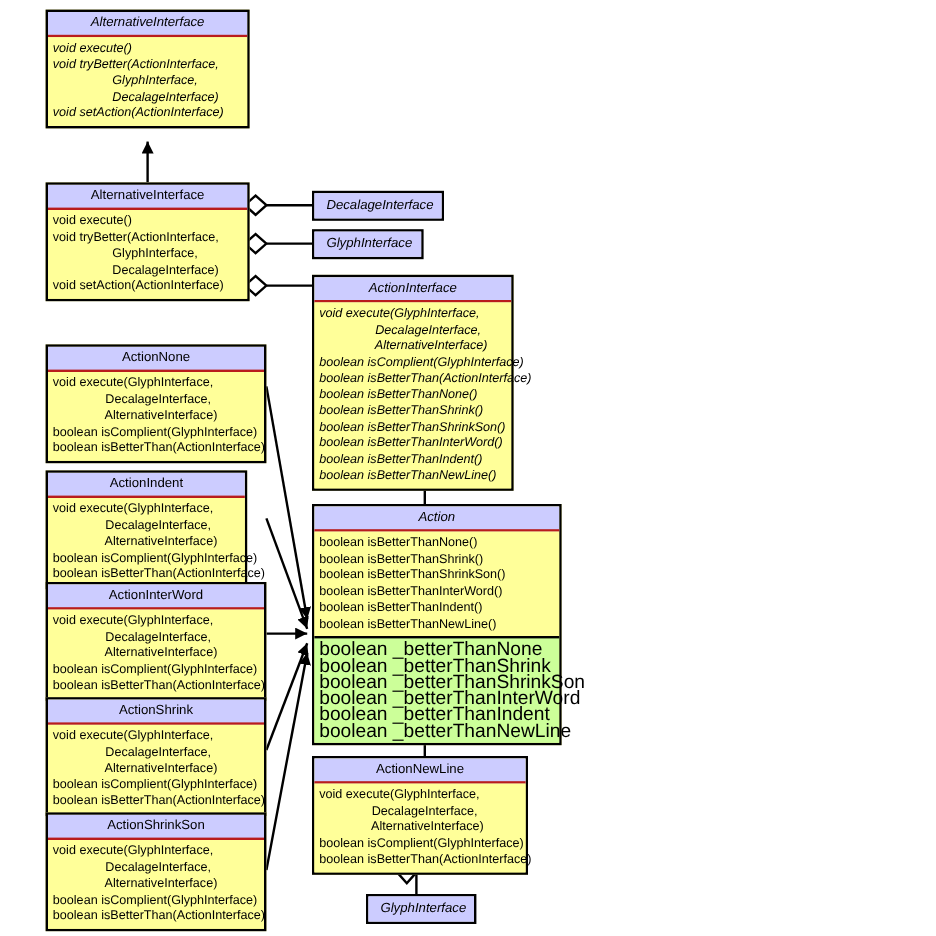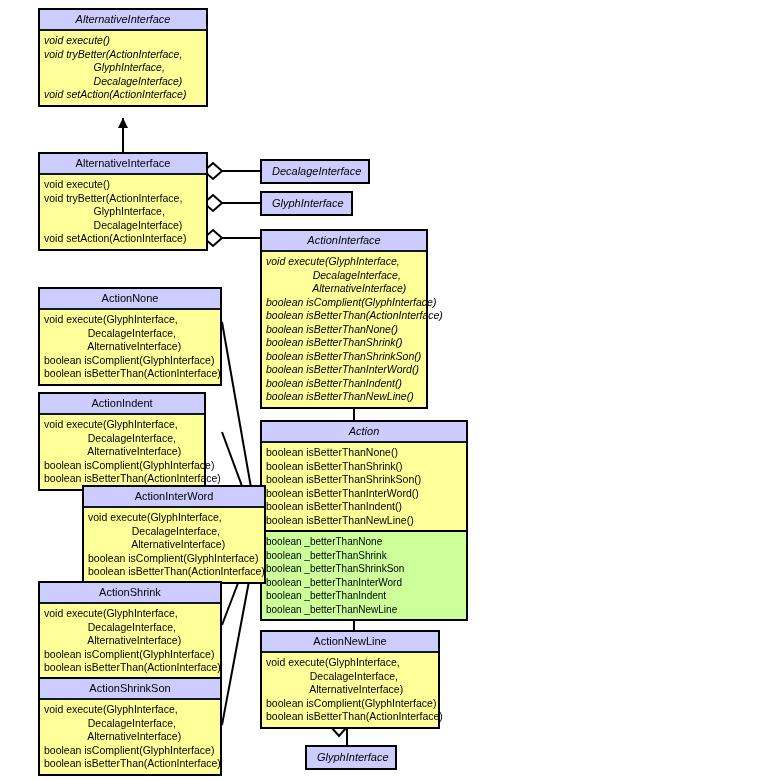--- a/index.html
+++ b/index.html
@@ -3,29 +3,29 @@
 <meta charset="utf-8">
 <style>
   html,body{margin:0;padding:0;background:#ffffff;}
   body{width:780px;height:780px;position:relative;overflow:hidden;
        font-family:"Liberation Sans","DejaVu Sans",sans-serif;}
   #canvas{position:absolute;left:0;top:0;width:780px;height:780px;}
   svg.edges{position:absolute;left:0;top:0;width:780px;height:780px;pointer-events:none;}
 
   .umlbox{position:absolute;border:2px solid #000000;box-sizing:border-box;
           background:#ffff99;}
-  .uml-header{background:#ccccff;border-bottom:2px solid #0f172a;
+  .uml-header{background:#ccccff;border-bottom:2px solid #b91c1c;
               text-align:center;font-size:11px;color:#000000;
               padding:3px 2px 3px 2px;line-height:13px;white-space:nowrap;}
   .uml-header.abstract{font-style:italic;}
   .uml-body{background:#ffff99;padding:3px 4px 3px 4px;font-size:10.5px;
             line-height:13.5px;color:#000000;}
   .uml-body.abstract{font-style:italic;}
   .uml-attrs{background:#ccff99;border-top:2px solid #000000;
-             padding:3px 4px 3px 4px;font-size:10px;line-height:13.5px;color:#000000;}
+             padding:3px 4px 3px 4px;font-size:16px;line-height:13.5px;color:#000000;}
   .m{white-space:pre;}
   .simple .uml-header{border-bottom:none;}
   .simple{background:#ccccff;}
   .simple .uml-header{padding:4px 10px;text-align:right;}
 </style>
 </head>
 <body>
 
 <div id="canvas">
 
@@ -143,21 +143,21 @@
     <div class="uml-header">ActionIndent</div>
     <div class="uml-body">
       <div class="m">void execute(GlyphInterface,</div>
       <div class="m">               DecalageInterface,</div>
       <div class="m">               AlternativeInterface)</div>
       <div class="m">boolean isComplient(GlyphInterface)</div>
       <div class="m">boolean isBetterThan(ActionInterface)</div>
     </div>
   </div>
 
-  <div class="umlbox" style="left:38px;top:485px;width:184px;margin-left:44px;">
+  <div class="umlbox" style="left:38px;top:485px;width:184px;">
     <div class="uml-header">ActionInterWord</div>
     <div class="uml-body">
       <div class="m">void execute(GlyphInterface,</div>
       <div class="m">               DecalageInterface,</div>
       <div class="m">               AlternativeInterface)</div>
       <div class="m">boolean isComplient(GlyphInterface)</div>
       <div class="m">boolean isBetterThan(ActionInterface)</div>
     </div>
   </div>
 

